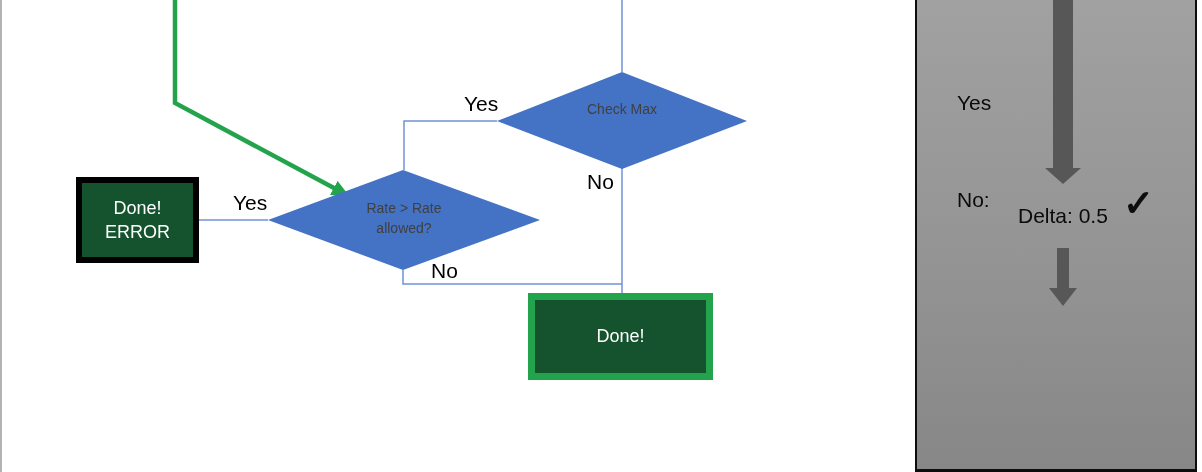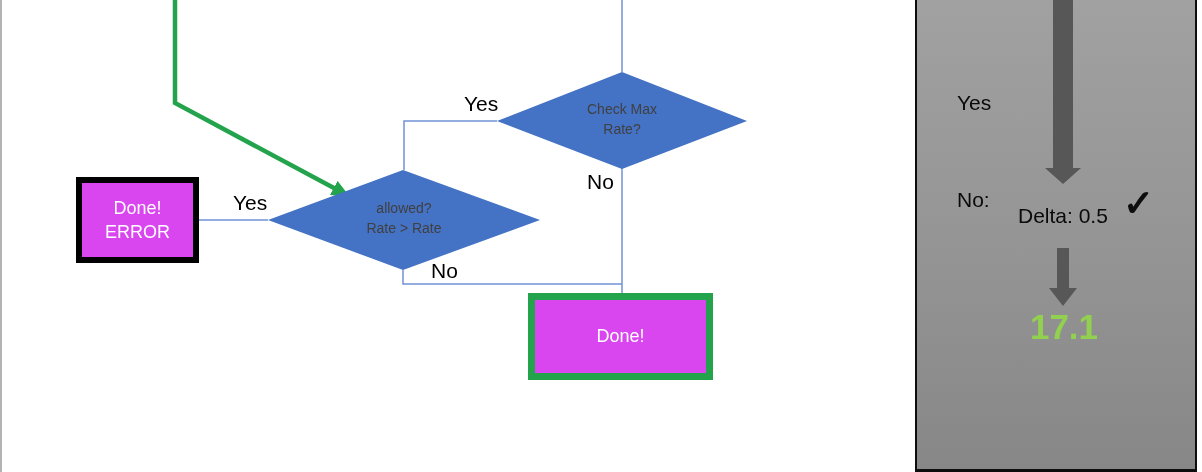--- a/index.html
+++ b/index.html
@@ -22,21 +22,21 @@
   }
 
   .connector-layer {
     position: absolute;
     left: 0; top: 0;
   }
 
   
   .flow-box {
     position: absolute;
-    background: #d946ef;
+    background: #14532d;
     color: #ffffff;
     display: flex;
     flex-direction: column;
     align-items: center;
     justify-content: center;
     text-align: right;
     font-size: 18px;
     line-height: 1.35;
   }
   .flow-box.error {
@@ -147,25 +147,24 @@
     <path d="M403,270 V284 H622" stroke="#6f93d3" stroke-width="1.5" fill="none"></path>
 
     <polyline points="175,0 175,103 347,195" stroke="#23a44c" stroke-width="4.5" fill="none" marker-end="url(#greenArrow)"></polyline>
 
     <polygon points="622,72 747,121 622,169 497,121" fill="#4472c4"></polygon>
     <polygon points="403,170 540,220 403,270 268,220" fill="#4472c4"></polygon>
   </svg>
 
   <div class="diamond-label d1">
     <div>Check Max</div>
-    <div>Rate?</div>
   </div>
   <div class="diamond-label d2">
+    <div>Rate &gt; Rate</div>
     <div>allowed?</div>
-    <div>Rate &gt; Rate</div>
   </div>
 
   <div class="edge-label yes1">Yes</div>
   <div class="edge-label no1">No</div>
   <div class="edge-label yes2">Yes</div>
   <div class="edge-label no2">No</div>
 
   <div class="flow-box error">
     <div>Done!</div>
     <div>ERROR</div>
@@ -180,16 +179,15 @@
 
     <div class="panel-text panel-yes">Yes</div>
 
     <div class="panel-text panel-no">No:</div>
     <div class="panel-text panel-delta">Delta: 0.5</div>
     <div class="panel-check">✓</div>
 
     <div class="arrow-shaft small-arrow-shaft"></div>
     <div class="arrow-head small-arrow-head"></div>
 
-    <div class="result-value">17.1</div>
   </div>
 
 </div>
 
 </body></html>

